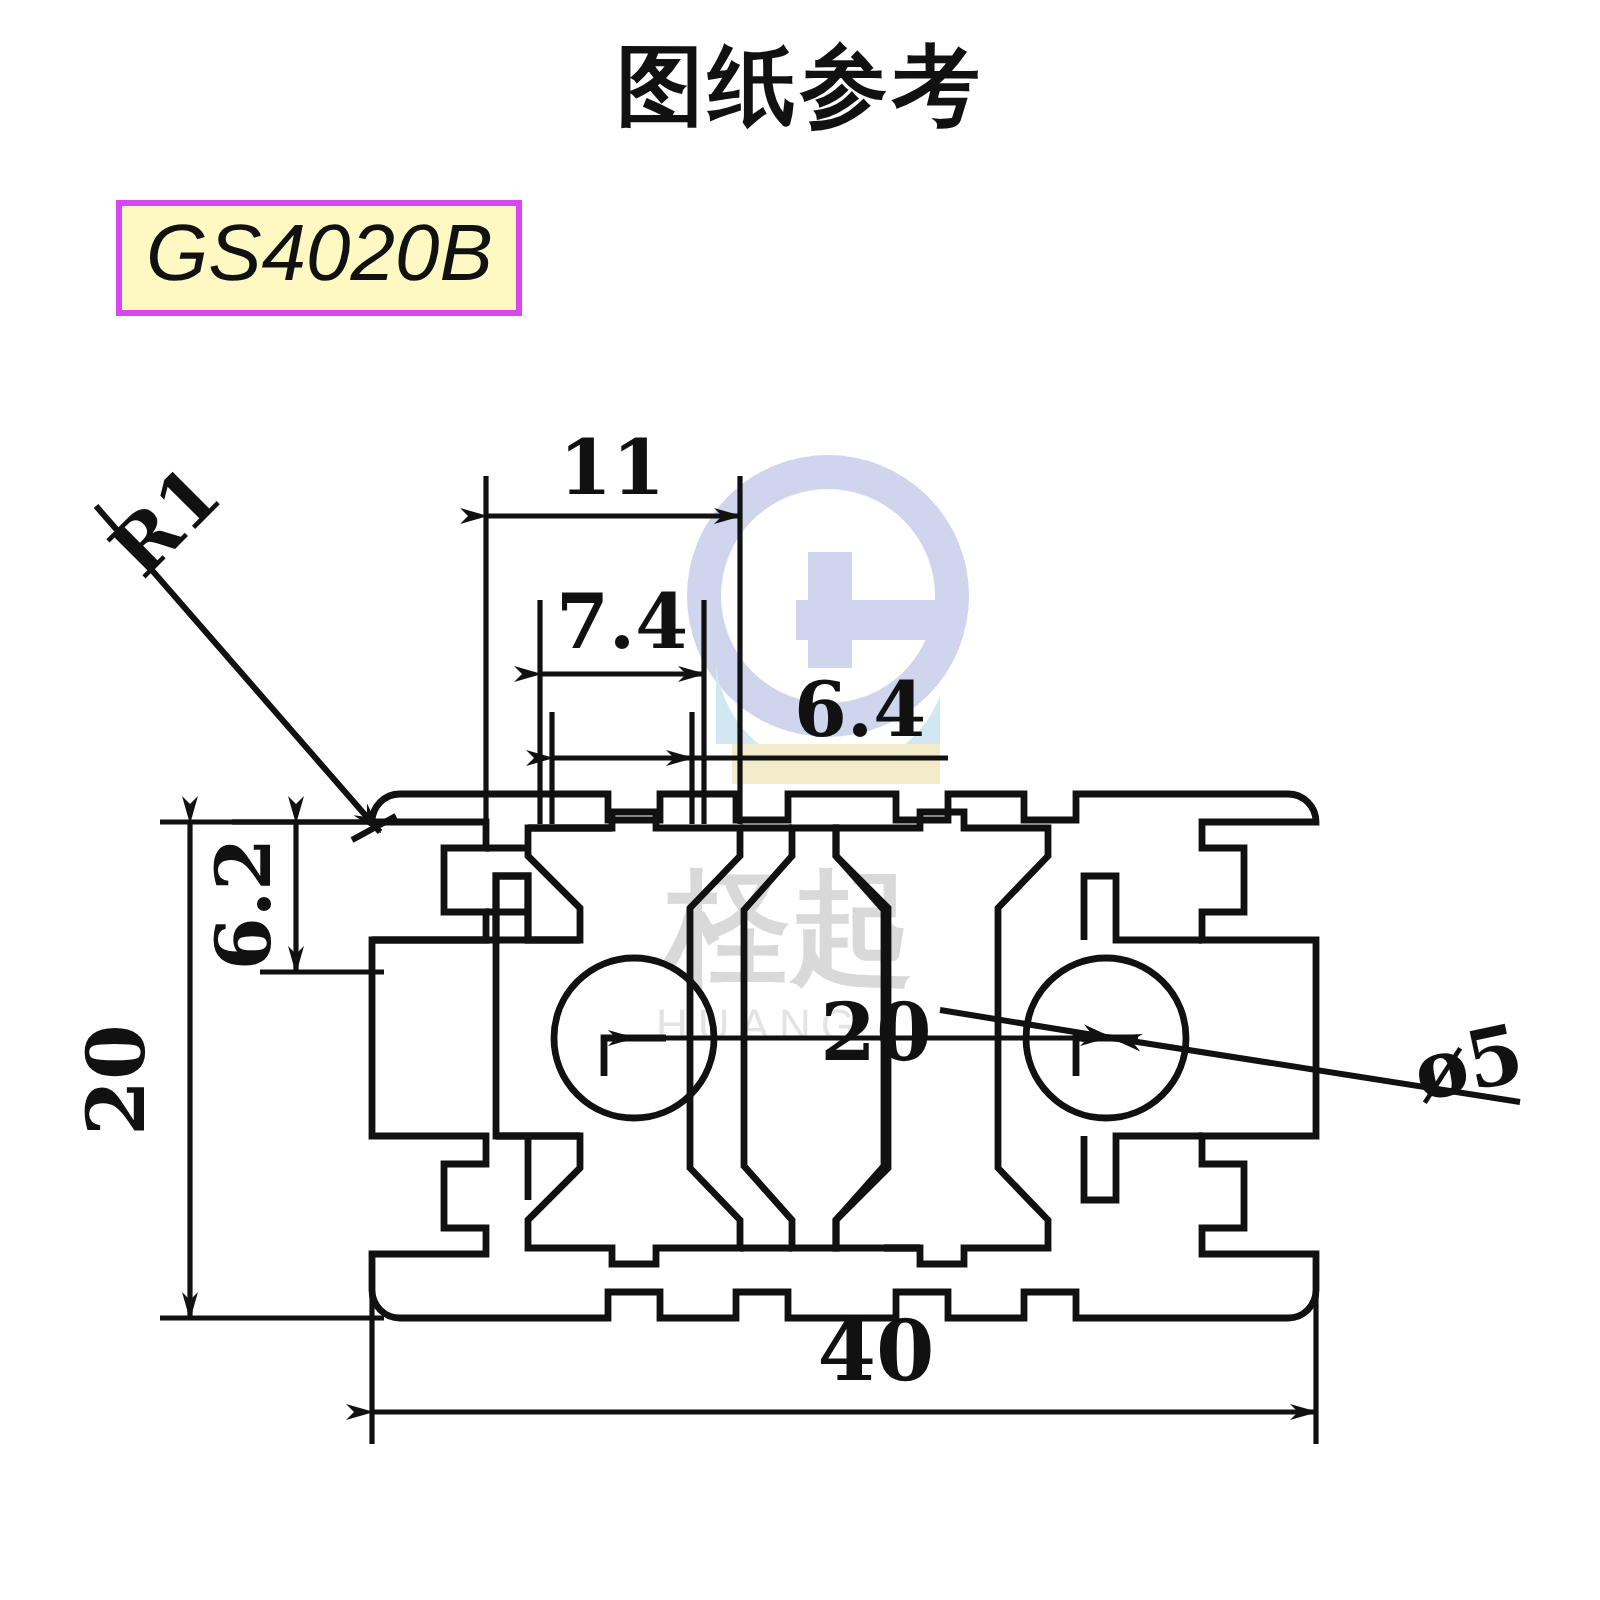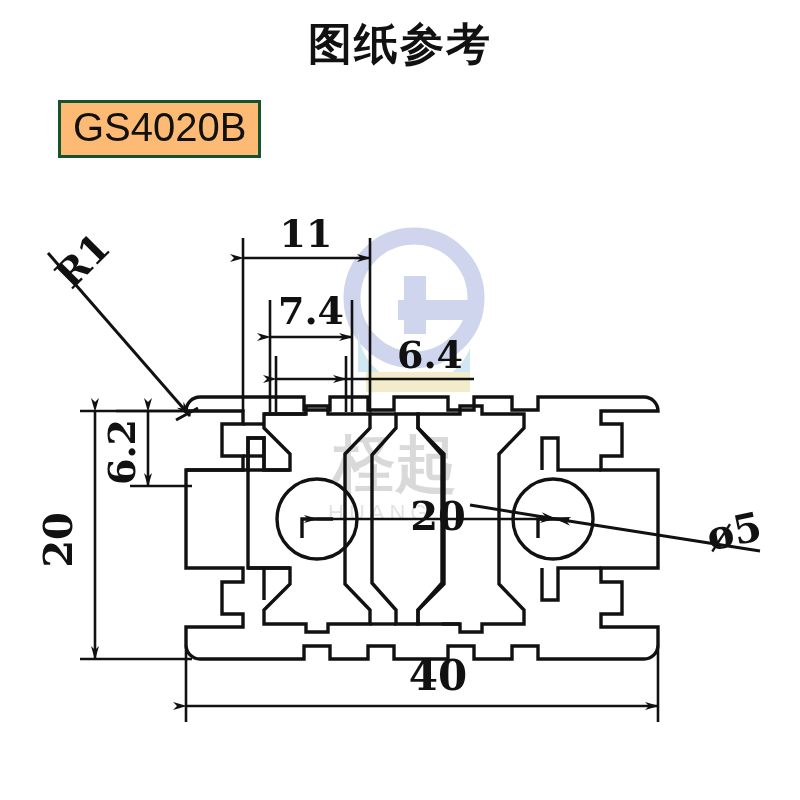--- a/index.html
+++ b/index.html
@@ -25,23 +25,24 @@
     font-size: 44px;
     font-weight: 700;
     color: #111111;
     letter-spacing: 2px;
     line-height: 1.1;
   }
   #partbox {
     position: absolute;
     top: 100px;
     left: 58px;
-    border: 3px solid #14532d;
+    border: 3px solid #d946ef;
     padding: 2px 12px 5px 12px;
-    background: #fdba74;
+    background: #fef9c3;
+    font-style: italic;
   }
   #partbox span {
     font-family: "Liberation Sans", sans-serif;
     font-size: 40px;
     font-weight: 400;
     color: #111111;
     letter-spacing: 0px;
   }
   #drawing {
     position: absolute;

